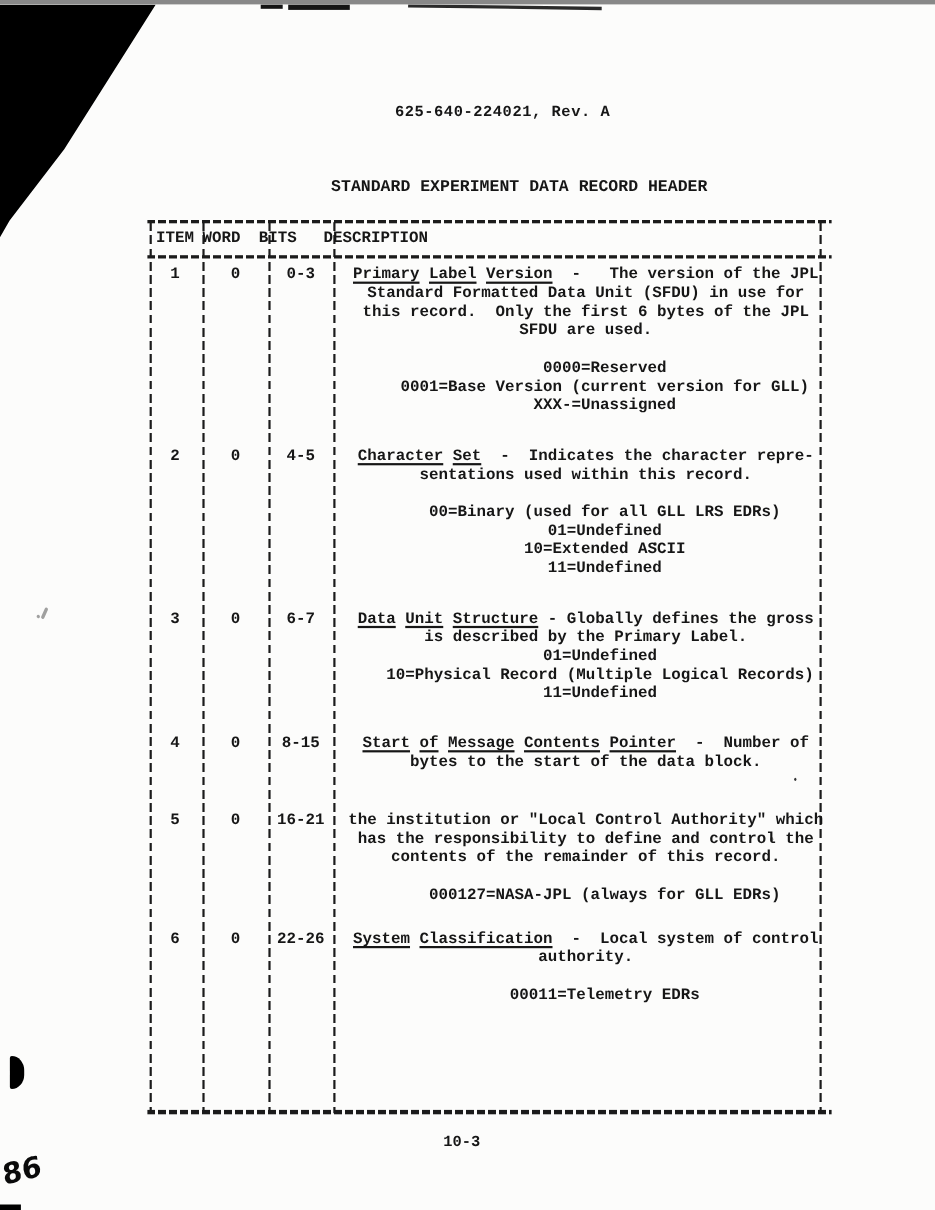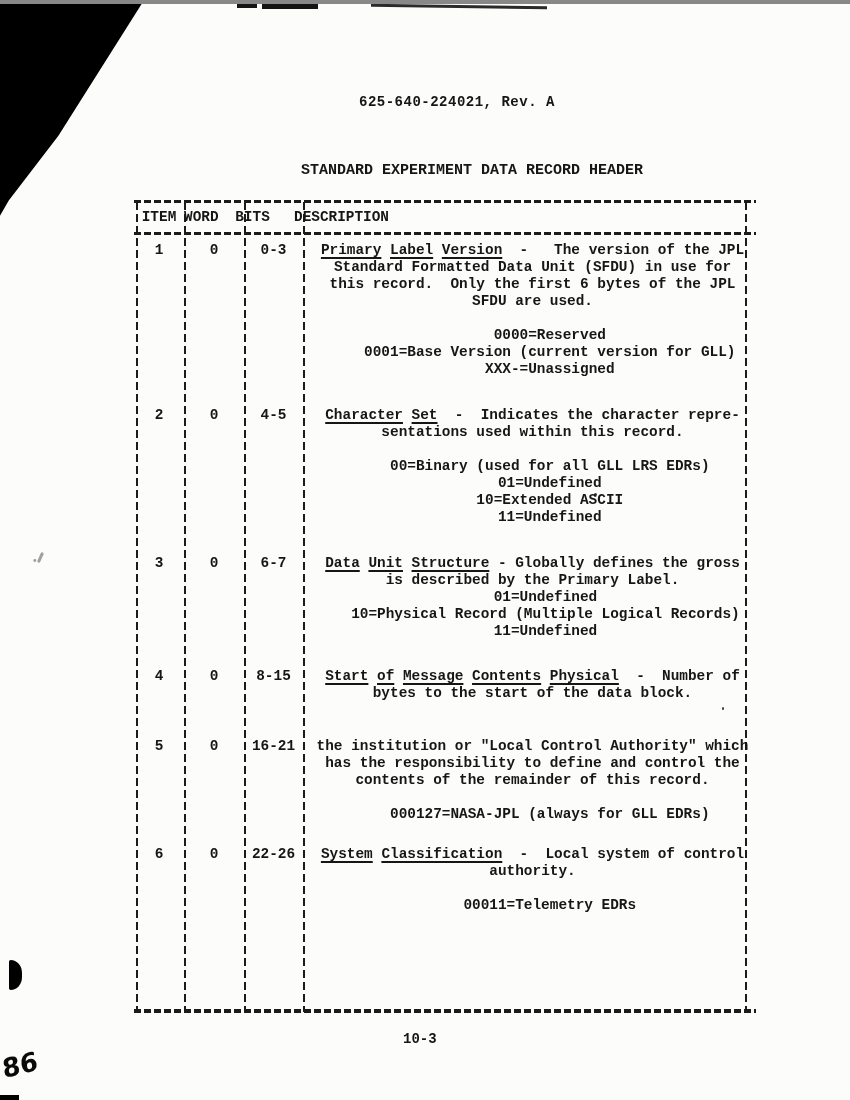--- a/index.html
+++ b/index.html
@@ -149,21 +149,21 @@
               <div class="dline">   11=Undefined</div>
             </div>
     </div>
   </div>
 
   <div class="trow">
     <div class="c-item">4</div>
     <div class="c-word">0</div>
     <div class="c-bits">8-15</div>
     <div class="c-desc">
-      <div class="dline"><span class="dtitle"><span class="uw">Start</span> <span class="uw">of</span> <span class="uw">Message</span> <span class="uw">Contents</span> <span class="uw">Physical</span></span><span class="drest">  -  Number of</span></div>
+      <div class="dline"><span class="dtitle"><span class="uw">Start</span> <span class="uw">of</span> <span class="uw">Message</span> <span class="uw">Contents</span> <span class="uw">Pointer</span></span><span class="drest">  -  Number of</span></div>
       <div class="dlines">
               <div class="dline">bytes to the start of the data block.</div>
             </div>
     </div>
   </div>
 
   <div class="trow">
     <div class="c-item">5</div>
     <div class="c-word">0</div>
     <div class="c-bits">16-21</div>

